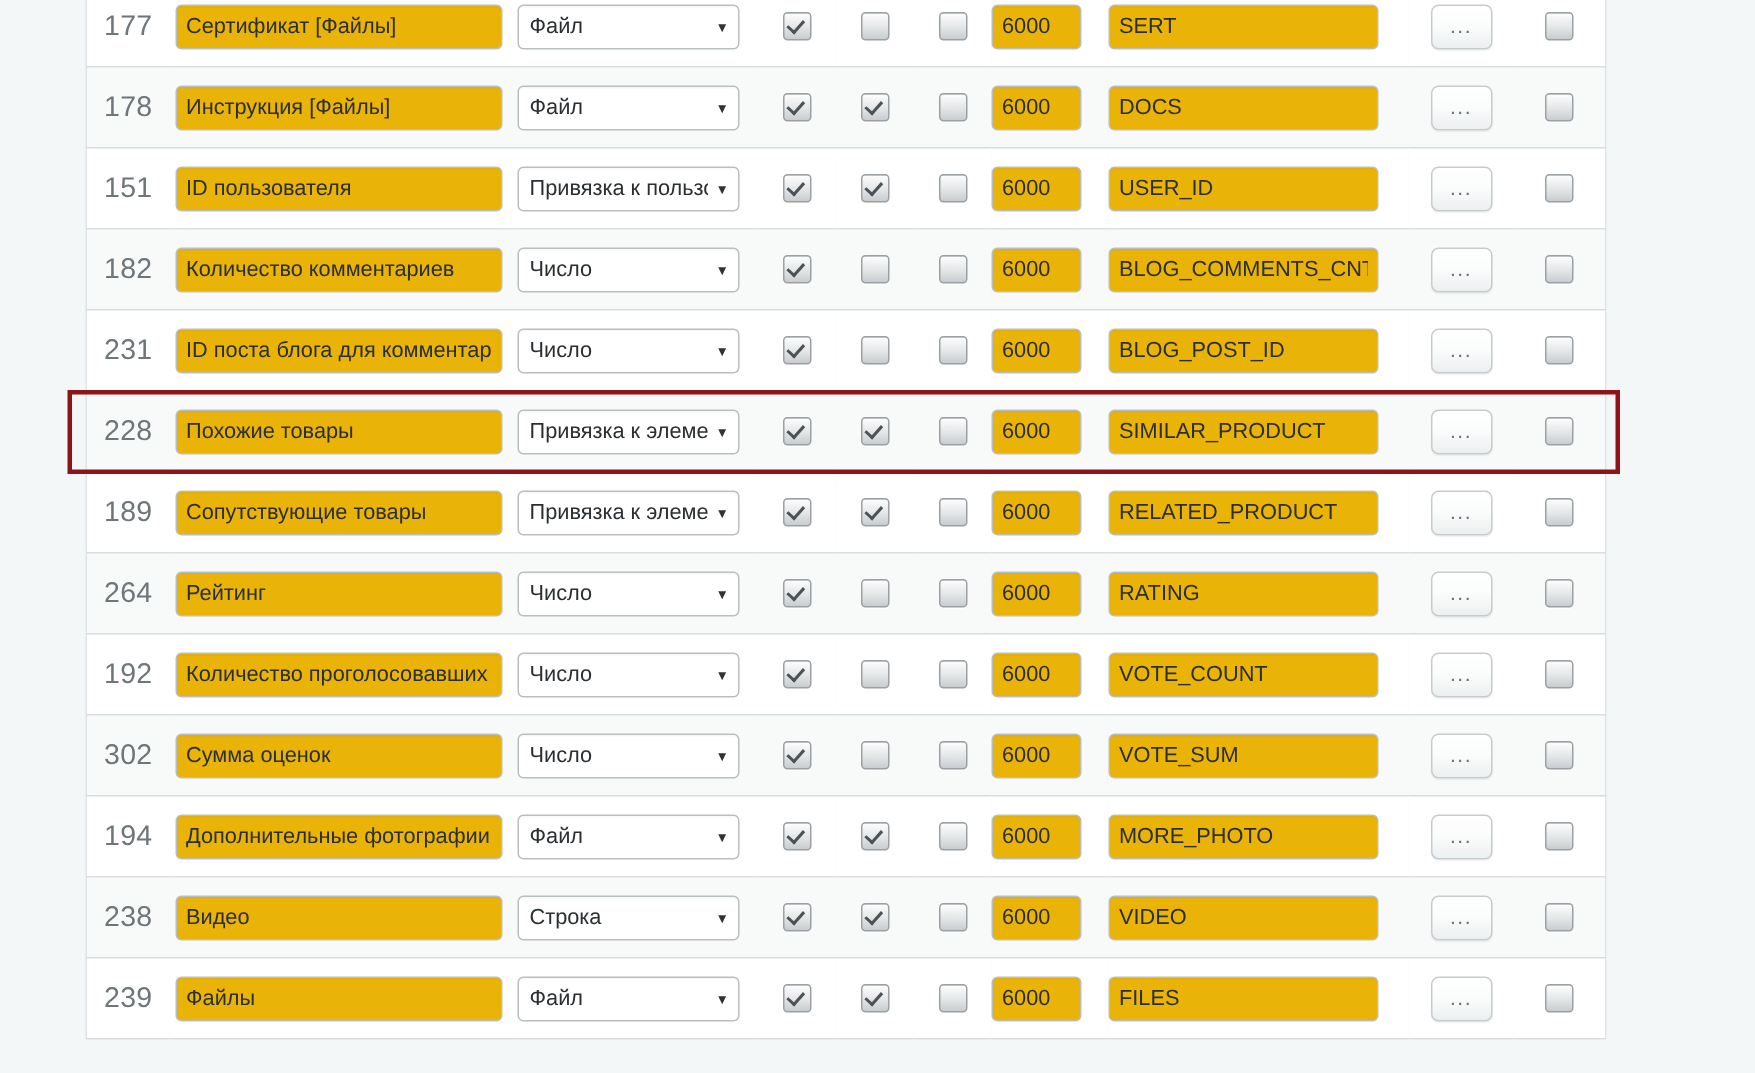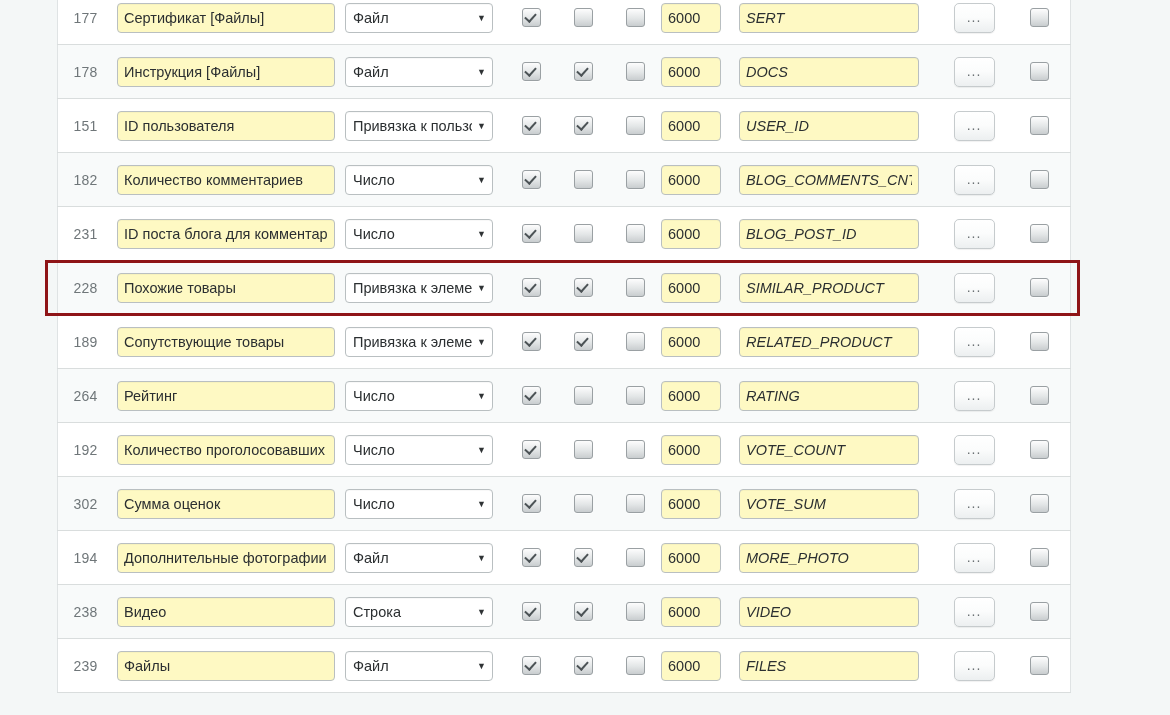--- a/index.html
+++ b/index.html
@@ -49,43 +49,43 @@
   .c-id    { width: 55px;  text-align: center; }
   .c-name  { width: 232px; }
   .c-type  { width: 160px; }
   .c-cb    { width: 52px;  text-align: center; }
   .c-sort  { width: 78px; }
   .c-code  { width: 200px; }
   .c-dots  { width: 70px;  text-align: center; }
   .c-last  { width: 61px;  text-align: center; }
 
   .rowid {
-    font-size: 14px;
+    font-size: 19px;
     color: #6f7679;
     letter-spacing: .2px;
     display: block;
   }
 
   
   .txt {
     box-sizing: border-box;
     height: 30px;
     border: 1px solid #b9bfc1;
     border-radius: 4px;
-    background: #fef9c3;
+    background: #eab308;
     font-family: "Liberation Sans", sans-serif;
     font-size: 14.5px;
     color: #2b2f31;
     padding: 0 6px;
     outline: none;
     box-shadow: inset 0 1px 1px rgba(0,0,0,.03);
   }
   .txt-name { width: 218px; margin-left: 4px; }
   .txt-sort { width: 60px;  }
-  .txt-code { width: 180px; font-style: italic; }
+  .txt-code { width: 180px; }
 
   
   .sel {
     box-sizing: border-box;
     position: relative;
     width: 148px;
     height: 30px;
     border: 1px solid #b9bfc1;
     border-radius: 4px;
     background: #fff;

